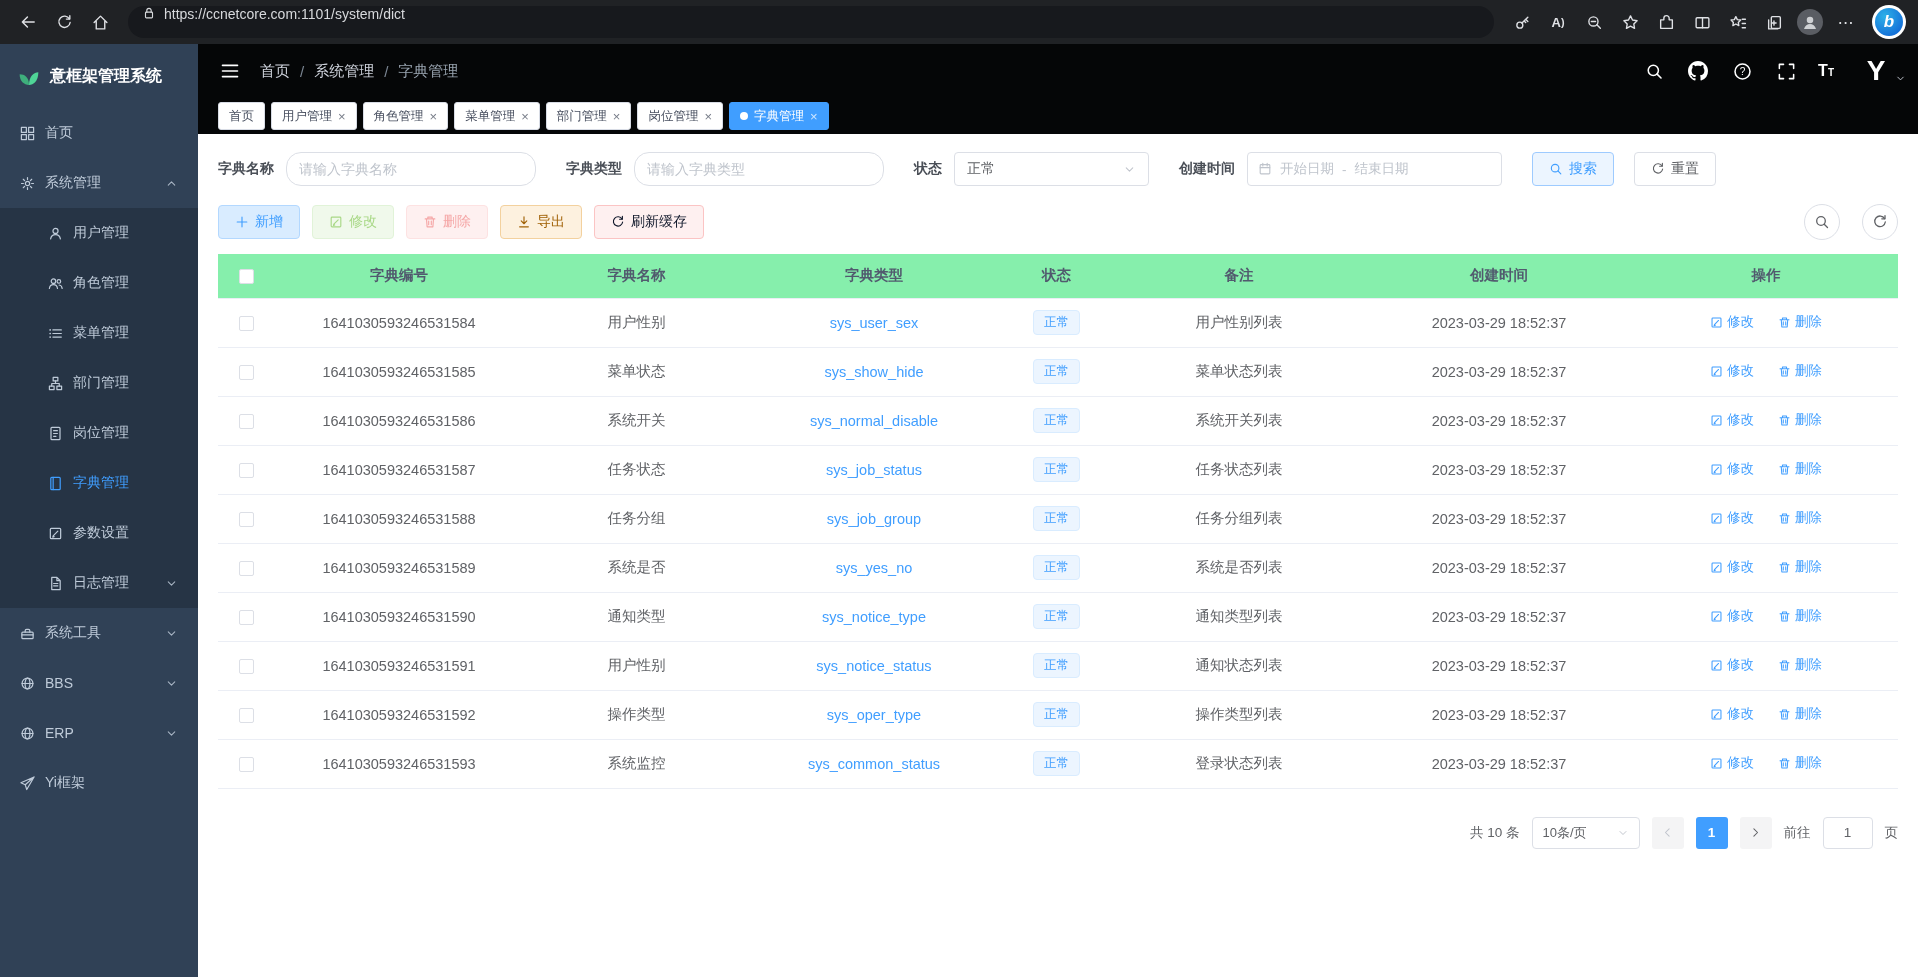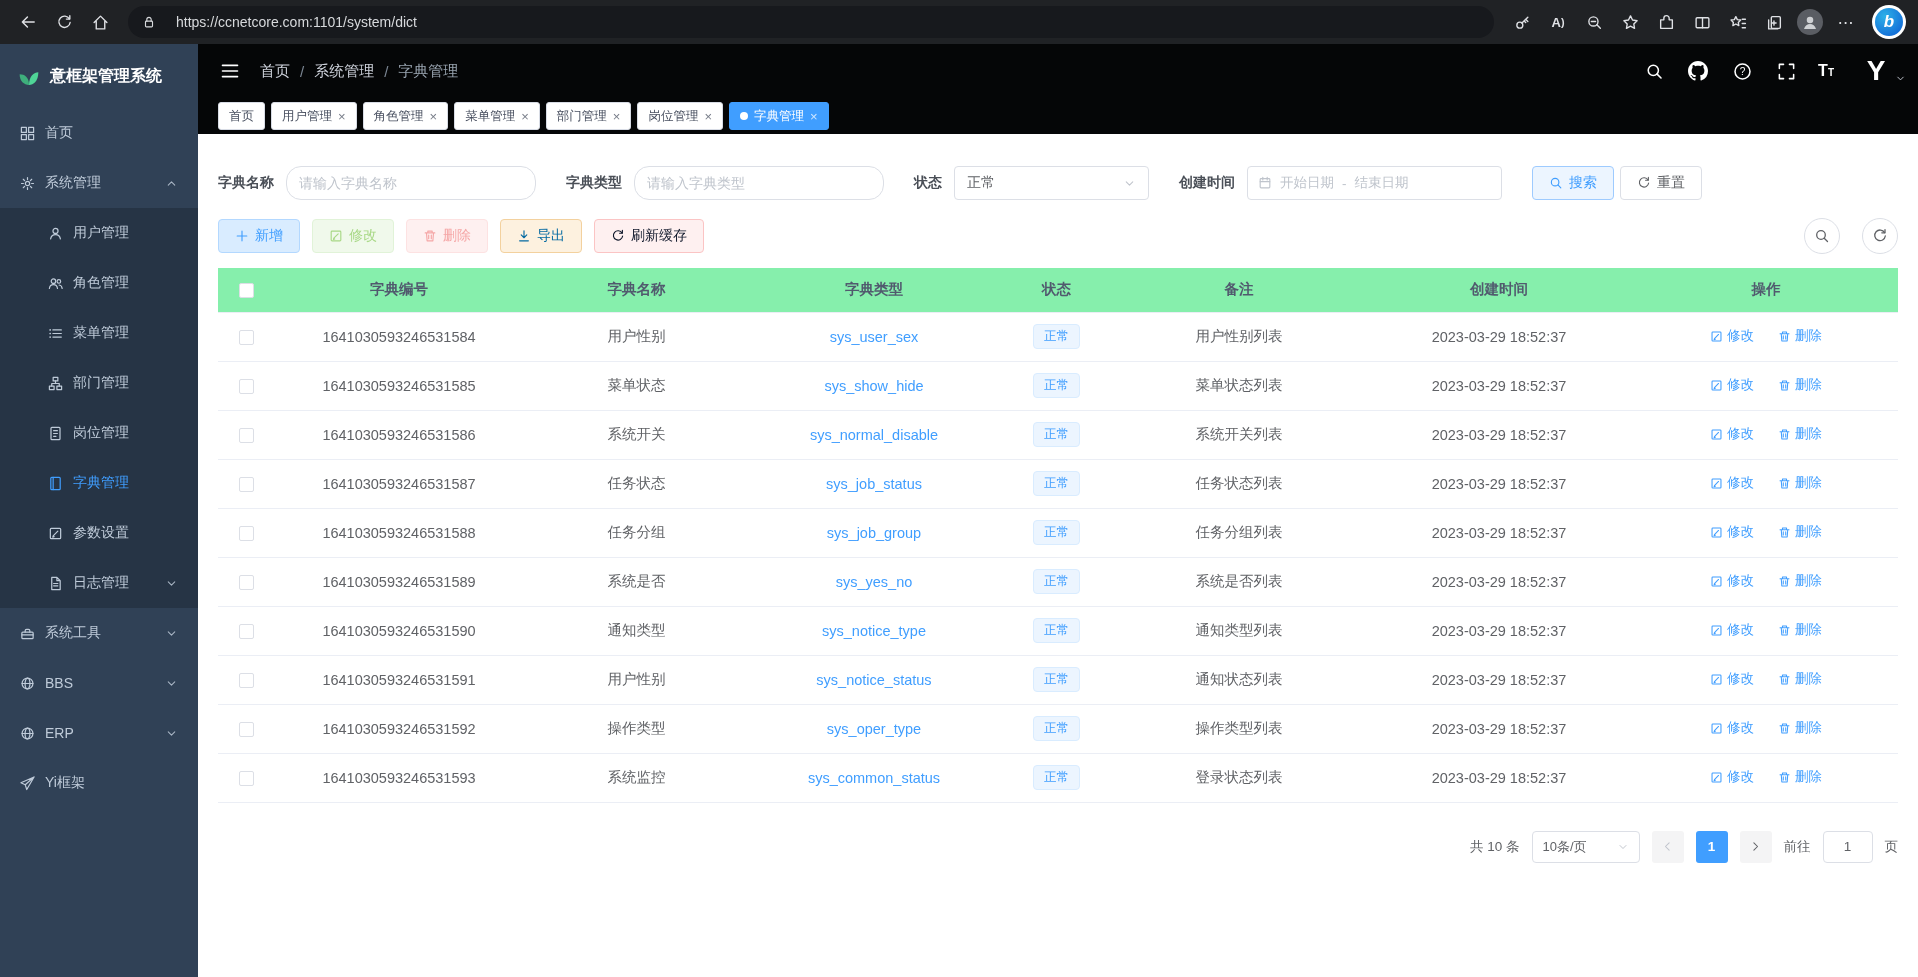--- a/index.html
+++ b/index.html
@@ -4,21 +4,21 @@
 <style>
   * { margin:0; padding:0; box-sizing:border-box; }
   html,body { width:1918px; height:977px; overflow:hidden; background:#fff;
     font-family:"Liberation Sans","DejaVu Sans",sans-serif; }
   svg { display:inline-block; vertical-align:middle; }
   .stk { fill:none; stroke:currentColor; stroke-width:1.3; stroke-linecap:round; stroke-linejoin:round; }
 
   
   .browser-bar { height:44px; background:#202225; display:flex; align-items:center; padding:0 12px; gap:4px; color:#dfe1e5; }
   .bicon { width:32px; height:32px; display:flex; align-items:center; justify-content:center; border-radius:6px; color:#dfe1e5; cursor:pointer; flex:0 0 auto; }
-  .url-pill { flex:1; height:32px; background:#17191d; border-radius:16px; display:flex; align-items:center; gap:20px; padding:0 14px; margin:0 8px; color:#d7d9dc; font-size:14px; min-width:0; cursor:text; }
+  .url-pill { flex:1; height:32px; background:#17191d; border-radius:16px; display:flex; gap:8px; padding:0 14px; margin:0 8px; color:#d7d9dc; font-size:14px; min-width:0; cursor:text; }
   .url-text { white-space:nowrap; overflow:hidden; }
   .read-aloud { font-size:13px; font-weight:bold; }
   .avatar-circ { width:26px; height:26px; border-radius:50%; background:#5a5d63; display:flex; align-items:center; justify-content:center; overflow:hidden; }
   .bing-wrap { width:34px; height:34px; border-radius:50%; background:#fff; display:flex; align-items:center; justify-content:center; margin-left:6px; }
   .bing-b { width:28px; height:28px; border-radius:50%; background:radial-gradient(circle at 35% 30%, #2db1e8, #0b5bd3); color:#fff; font-weight:bold; font-style:italic; font-size:17px; display:flex; align-items:center; justify-content:center; }
   .dots { font-size:16px; letter-spacing:1px; }
 
   
   .app { display:flex; height:933px; }
   .sidebar { width:198px; background:#304156; color:#bfcbd9; flex:0 0 auto; font-size:14px; overflow:hidden; }
@@ -41,38 +41,38 @@
   .ylogo { position:relative; width:44px; height:44px; display:flex; align-items:center; justify-content:center; font-weight:900; font-size:28px; color:#fff; cursor:pointer; }
   .ylogo .caret { position:absolute; right:-8px; bottom:0; color:#cfd3dc; }
 
   .tab-bar { height:36px; background:#050607; display:flex; align-items:center; gap:6px; padding:0 20px; }
   .tab { height:28px; background:#fff; border:1px solid #d8dce5; border-radius:3px; color:#495060; font-size:12.5px; padding:0 10px; display:flex; align-items:center; gap:6px; cursor:pointer; white-space:nowrap; }
   .tab.active { background:#409eff; border-color:#409eff; color:#fff; }
   .tab-dot { width:8px; height:8px; border-radius:50%; background:#fff; }
   .tab-close { font-size:13px; line-height:1; opacity:.75; }
 
   
-  .content { flex:1; background:#fff; padding:26px 20px 0; overflow:hidden; }
+  .content { flex:1; background:#fff; padding:12px 20px 0; overflow:hidden; }
   .filter-row { display:flex; align-items:center; margin:6px 0 18px; font-size:14px; color:#4a4f57; }
   .fgroup { display:flex; align-items:center; gap:12px; margin-right:30px; }
   .flabel { font-weight:700; white-space:nowrap; }
   .tinput { height:34px; width:250px; border:1px solid #dcdfe6; border-radius:15px; padding:0 12px; font-size:14px; color:#606266; outline:none; font-family:inherit; }
   .tinput::placeholder { color:#bfc4cc; }
   .fake-select { height:34px; width:195px; border:1px solid #dcdfe6; border-radius:4px; padding:0 12px; display:flex; align-items:center; color:#606266; cursor:pointer; background:#fff; }
   .fake-select .chev { margin-left:auto; color:#c0c4cc; }
   .date-range { height:34px; width:255px; border:1px solid #dcdfe6; border-radius:4px; padding:0 10px; display:flex; align-items:center; gap:8px; color:#bfc4cc; font-size:13.5px; cursor:pointer; background:#fff; }
   .btn { height:34px; padding:0 16px; border-radius:4px; font-size:14px; display:inline-flex; align-items:center; gap:6px; cursor:pointer; border:1px solid transparent; white-space:nowrap; background:#fff; }
-  .btn-search { background:#ecf5ff; border-color:#9ecbff; color:#409eff; margin-right:6px; }
+  .btn-search { background:#ecf5ff; border-color:#9ecbff; color:#409eff; margin-right:20px; }
   .btn-reset { border-color:#dcdfe6; color:#606266;text-align:center; }
 
   .toolbar { display:flex; align-items:center; gap:12px; margin-bottom:14px; }
   .btn-add   { background:#d9ecff; border-color:#b3d8ff; color:#409eff; }
   .btn-edit  { background:#f0f9eb; border-color:#e1f3d8; color:#a8d886; cursor:not-allowed; }
   .btn-del   { background:#fef0f0; border-color:#fde2e2; color:#f5a6a6; cursor:not-allowed; }
-  .btn-export{ background:#fdf1df; border-color:#f3d19e; color:#0369a1; }
+  .btn-export{ background:#fdf1df; border-color:#f3d19e; color:#a16207; }
   .btn-cache { background:#fef0f0; border-color:#fbc4c4; color:#0f172a; }
   .circle-btn { width:36px; height:36px; border-radius:50%; border:1px solid #dcdfe6; display:flex; align-items:center; justify-content:center; color:#606266; cursor:pointer; background:#fff; }
   .circle-btn.first { margin-left:auto; margin-right:10px; }
 
   table.dict { width:100%; border-collapse:collapse; font-size:14.5px; color:#606266; table-layout:fixed; }
   .dict thead th { background:#86efac; height:44px; font-weight:700; color:#515a6e; border-bottom:1px solid #ebeef5; text-align:center; }
   .dict tbody td { height:49px; border-bottom:1px solid #ebeef5; text-align:center; white-space:nowrap; overflow:hidden; }
   .cbx { width:15px; height:15px; border:1px solid #dcdfe6; border-radius:2px; background:#fff; display:inline-block; vertical-align:middle; cursor:pointer; }
   .tag { display:inline-block; padding:3px 10px; font-size:12.5px; border-radius:4px; background:#ecf5ff; border:1px solid #d9ecff; color:#409eff; }
   .tlink { color:#409eff; cursor:pointer; }

